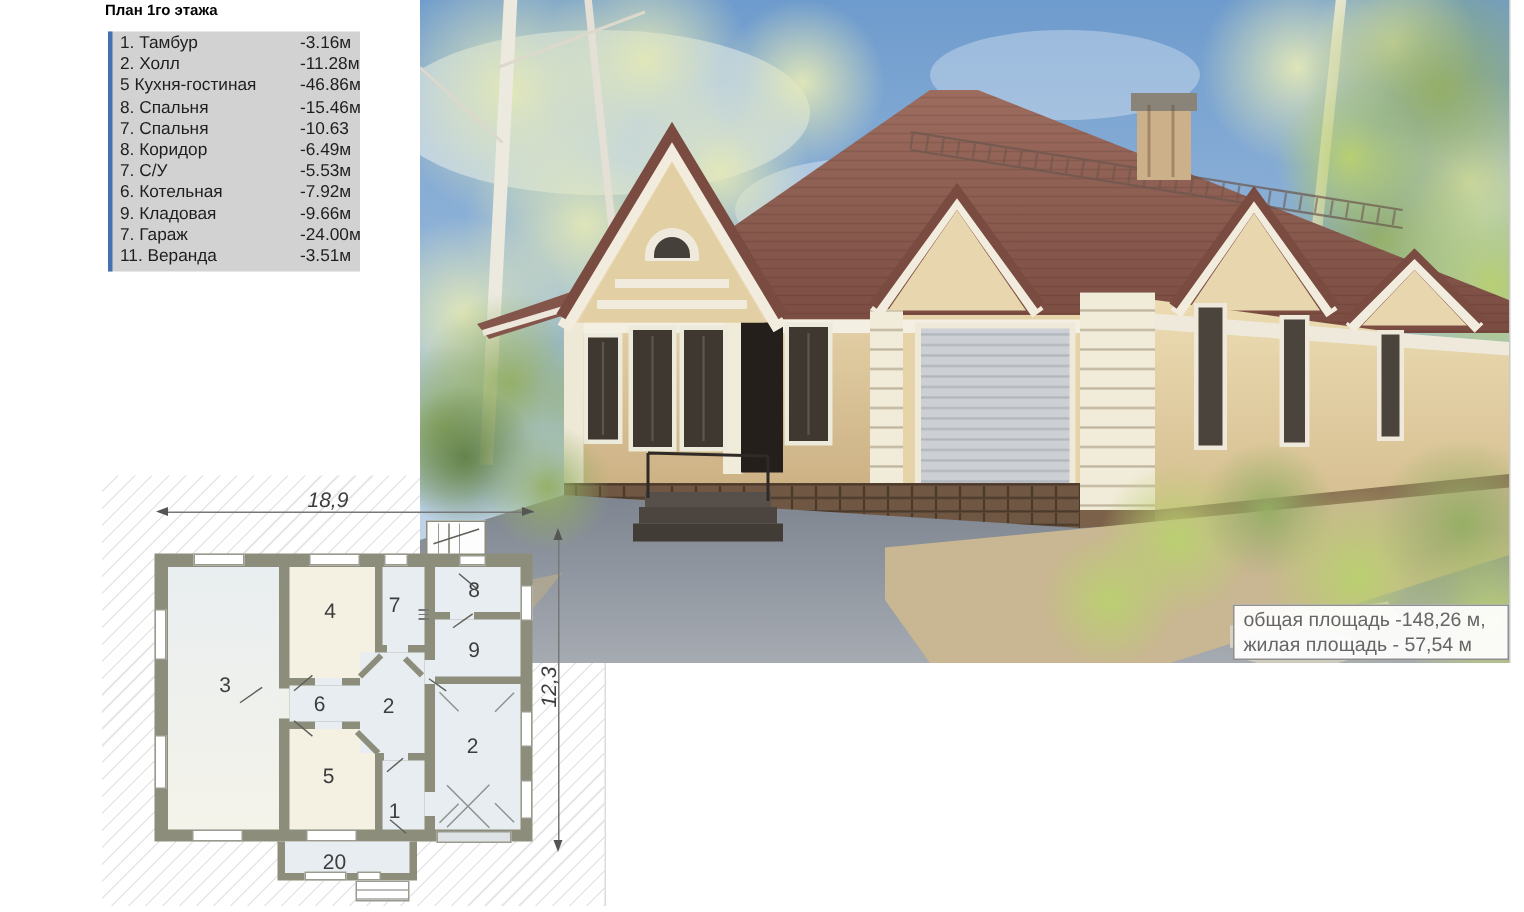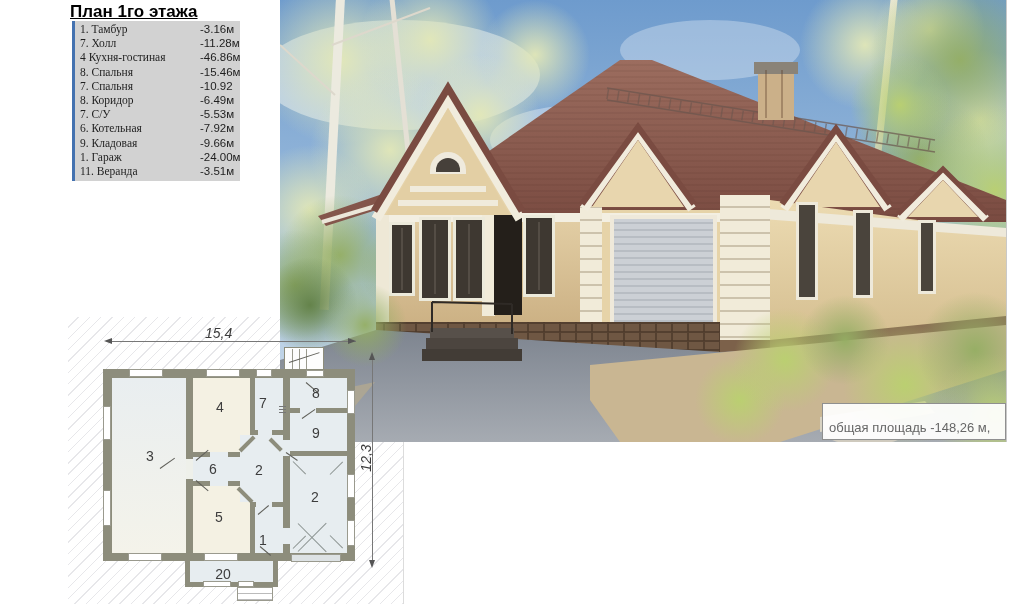--- a/index.html
+++ b/index.html
@@ -1,34 +1,34 @@
 <!DOCTYPE html>
 <html><head>
 <meta charset="utf-8">
 <style>
   html,body{margin:0;padding:0;background:#ffffff;}
   #canvas{position:relative;width:1016px;height:608px;background:#ffffff;overflow:hidden;
           font-family:"Liberation Sans", sans-serif;}
   
-  .legend-title{position:absolute;left:70px;top:2px;font-size:17px;font-weight:bold;
-    color:#000;text-decoration:underline;z-index:6;}
+  .legend-title{position:absolute;left:70px;top:2px;font-size:10px;font-weight:bold;
+    color:#000;z-index:6;}
   .legend-box{position:absolute;left:72px;top:21px;width:168px;height:160px;background:#d2d2d2;
     border-left:3px solid #4472b0;z-index:6;padding:2px 0 0 5px;box-sizing:border-box;}
   .legend-row{display:flex;height:14.2px;font-size:11.5px;color:#1e1e1e;white-space:nowrap;}
-  .legend-row .nm{flex:0 0 120px;font-family:Liberation Serif, serif;}
+  .legend-row .nm{flex:0 0 120px;}
   
   .hatch{position:absolute;left:68px;top:317px;width:335px;height:287px;z-index:1;
     background:repeating-linear-gradient(135deg,#ffffff 0 7px,#e7e7ea 7px 8px);
     border-right:1px solid #dcdcdc;}
   
   .photo{position:absolute;left:280px;top:0;width:726px;height:442px;overflow:hidden;z-index:2;
     border-right:1px solid #c9c9c9;}
   .area-box{position:absolute;left:822px;top:403px;width:184px;height:37px;z-index:6;
     background:rgba(255,255,255,.93);border:1px solid #8f8f8f;box-sizing:border-box;
-    font-size:13px;color:#666;line-height:16.5px;padding:16px 6px;white-space:nowrap;}
+    font-size:13px;color:#666;line-height:16.5px;padding:1px 6px;white-space:nowrap;}
   
   .plan-layer{position:absolute;left:0;top:0;width:1016px;height:608px;z-index:3;}
   .abs{position:absolute;}
   .walls{background:#8d8d7c;}
   .room{position:absolute;}
   .win{position:absolute;background:#fff;border:1px solid #9a9a8e;box-sizing:border-box;}
   .rlabel{position:absolute;font-size:14px;color:#3d3d3d;transform:translate(-50%,-50%);}
   .dline{position:absolute;background:#777;}
   .dmark{position:absolute;height:1px;background:#60605a;transform-origin:left center;}
   .chamfer{position:absolute;height:4px;background:#8d8d7c;transform-origin:left center;}
@@ -254,62 +254,63 @@
         <circle cx="625" cy="385" r="62" fill="url(#folYG)"></circle>
         <circle cx="695" cy="350" r="58" fill="url(#folGreen)"></circle>
         <circle cx="715" cy="415" r="62" fill="url(#folYG)"></circle>
         <ellipse cx="585" cy="432" rx="42" ry="13" fill="#cfcabe"></ellipse>
       </g>
     </svg>
   </div>
 
   <div class="area-box">
     <div>общая площадь -148,26 м,</div>
+    <div>жилая площадь - 57,54 м</div>
   </div>
 
   <div class="legend-title">План 1го этажа</div>
   <div class="legend-box">
     <div class="legend-row">
         <span class="nm">1. Тамбур</span>
         <span>-3.16м</span>
       </div>
     <div class="legend-row">
-        <span class="nm">7. Холл</span>
+        <span class="nm">2. Холл</span>
         <span>-11.28м</span>
       </div>
     <div class="legend-row">
-        <span class="nm">4 Кухня-гостиная</span>
+        <span class="nm">5 Кухня-гостиная</span>
         <span>-46.86м</span>
       </div>
     <div class="legend-row">
         <span class="nm">8. Спальня</span>
         <span>-15.46м</span>
       </div>
     <div class="legend-row">
         <span class="nm">7. Спальня</span>
-        <span>-10.92</span>
+        <span>-10.63</span>
       </div>
     <div class="legend-row">
         <span class="nm">8. Коридор</span>
         <span>-6.49м</span>
       </div>
     <div class="legend-row">
         <span class="nm">7. С/У</span>
         <span>-5.53м</span>
       </div>
     <div class="legend-row">
         <span class="nm">6. Котельная</span>
         <span>-7.92м</span>
       </div>
     <div class="legend-row">
         <span class="nm">9. Кладовая</span>
         <span>-9.66м</span>
       </div>
     <div class="legend-row">
-        <span class="nm">1. Гараж</span>
+        <span class="nm">7. Гараж</span>
         <span>-24.00м</span>
       </div>
     <div class="legend-row">
         <span class="nm">11. Веранда</span>
         <span>-3.51м</span>
       </div>
   </div>
 
   <div class="plan-layer">
 
@@ -390,21 +391,21 @@
     <div class="rlabel" style="left:213px;top:469px;">6</div>
     <div class="rlabel" style="left:259px;top:470px;">2</div>
     <div class="rlabel" style="left:219px;top:517px;">5</div>
     <div class="rlabel" style="left:315px;top:497px;">2</div>
     <div class="rlabel" style="left:263px;top:540px;">1</div>
     <div class="rlabel" style="left:223px;top:574px;">20</div>
 
     <div class="dline" style="left:108px;top:341px;width:248px;height:1px;"></div>
     <div class="arrow" style="left:104px;top:338px;border-top:3px solid transparent;border-bottom:3px solid transparent;border-right:8px solid #555;"></div>
     <div class="arrow" style="left:348px;top:338px;border-top:3px solid transparent;border-bottom:3px solid transparent;border-left:8px solid #555;"></div>
-    <div class="dimlabel" style="left:205px;top:325px;">15,4</div>
+    <div class="dimlabel" style="left:205px;top:325px;">18,9</div>
 
     <div class="dline" style="left:372px;top:356px;width:1px;height:208px;"></div>
     <div class="arrow" style="left:369px;top:352px;border-left:3px solid transparent;border-right:3px solid transparent;border-bottom:8px solid #555;"></div>
     <div class="arrow" style="left:369px;top:560px;border-left:3px solid transparent;border-right:3px solid transparent;border-top:8px solid #555;"></div>
     <div class="dimlabel" style="left:352px;top:450px;transform:rotate(-90deg);">12,3</div>
   </div>
 
 </div>
 
 </body></html>

